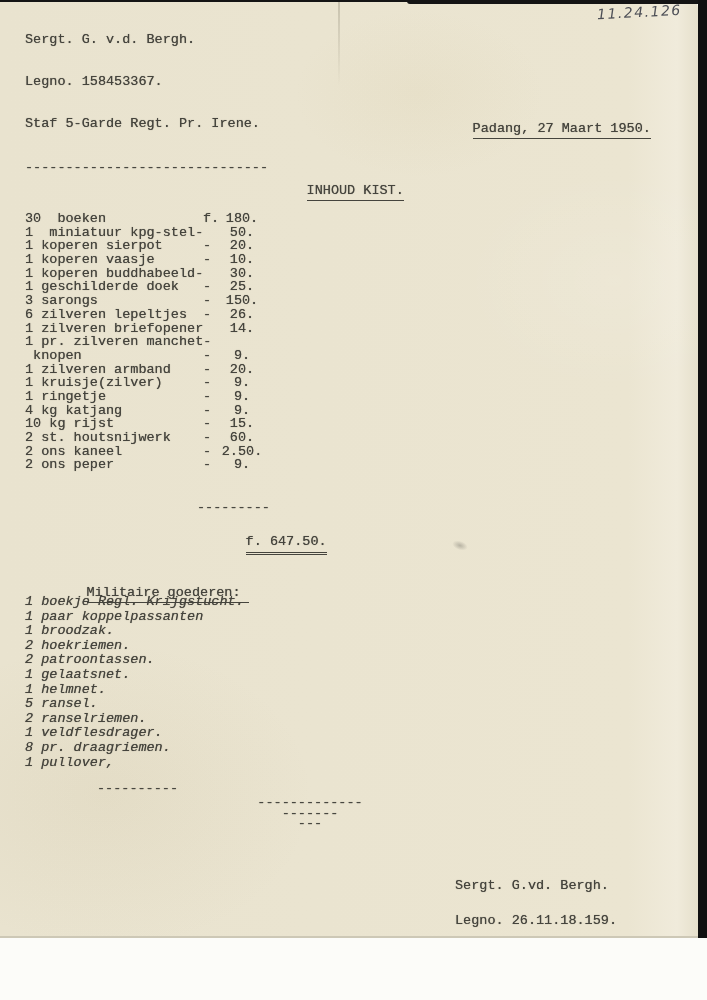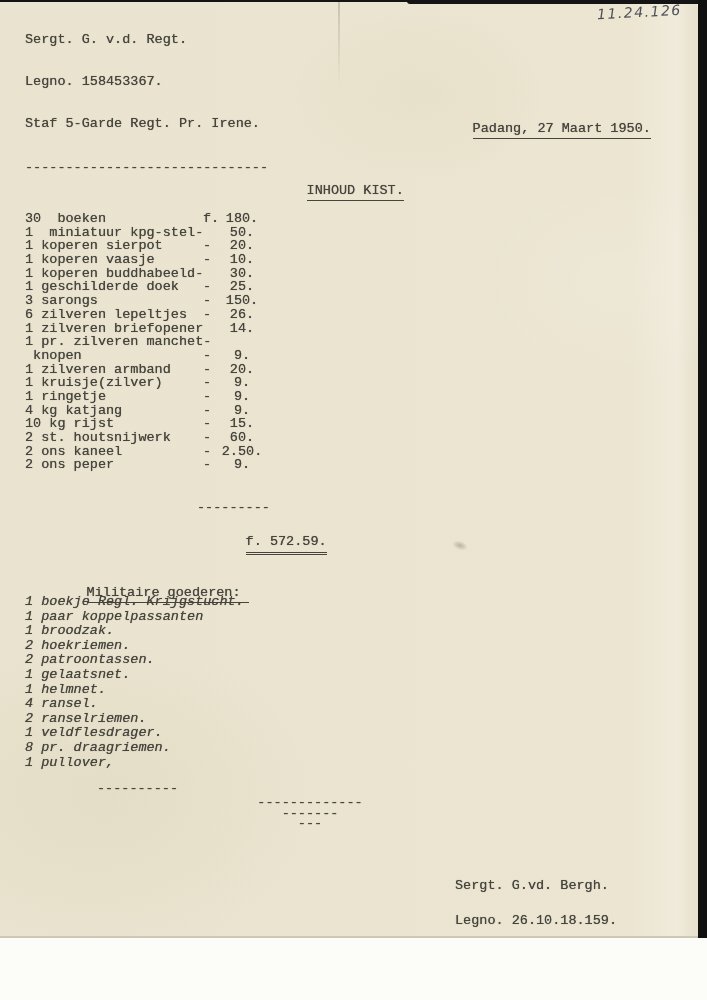--- a/index.html
+++ b/index.html
@@ -72,52 +72,52 @@
 <body>
 
 <div class="scan">
   <div class="paper">
     <div class="crease"></div>
     <div class="smudge"></div>
 
     <div class="handwritten">11.24.126</div>
 
     <div class="header-block typed">
-      <div>Sergt. G. v.d. Regt.</div>
+      <div>Sergt. G. v.d. Bergh.</div>
       <div>Legno. 158453367.</div>
       <div>Staf 5-Garde Regt. Pr. Irene.</div>
       <div class="header-divider">------------------------------</div>
     </div>
 
     <div class="dateline typed">
       <span>Padang, 27 Maart 1950.</span>
     </div>
 
     <div class="doc-title typed">
       <span>INHOUD KIST.</span>
     </div>
 
     <div class="inventory typed" id="inventory-rows"><div class="inv-row"><span class="inv-desc">30  boeken</span><span class="inv-sep">f.</span><span class="inv-val">180.</span></div><div class="inv-row"><span class="inv-desc">1  miniatuur kpg-stel-</span><span class="inv-sep"></span><span class="inv-val">50.</span></div><div class="inv-row"><span class="inv-desc">1 koperen sierpot</span><span class="inv-sep">-</span><span class="inv-val">20.</span></div><div class="inv-row"><span class="inv-desc">1 koperen vaasje</span><span class="inv-sep">-</span><span class="inv-val">10.</span></div><div class="inv-row"><span class="inv-desc">1 koperen buddhabeeld-</span><span class="inv-sep"></span><span class="inv-val">30.</span></div><div class="inv-row"><span class="inv-desc">1 geschilderde doek</span><span class="inv-sep">-</span><span class="inv-val">25.</span></div><div class="inv-row"><span class="inv-desc">3 sarongs</span><span class="inv-sep">-</span><span class="inv-val">150.</span></div><div class="inv-row"><span class="inv-desc">6 zilveren lepeltjes</span><span class="inv-sep">-</span><span class="inv-val">26.</span></div><div class="inv-row"><span class="inv-desc">1 zilveren briefopener</span><span class="inv-sep"></span><span class="inv-val">14.</span></div><div class="inv-row"><span class="inv-desc">1 pr. zilveren manchet-</span><span class="inv-sep"></span><span class="inv-val"></span></div><div class="inv-row"><span class="inv-desc"> knopen</span><span class="inv-sep">-</span><span class="inv-val">9.</span></div><div class="inv-row"><span class="inv-desc">1 zilveren armband</span><span class="inv-sep">-</span><span class="inv-val">20.</span></div><div class="inv-row"><span class="inv-desc">1 kruisje(zilver)</span><span class="inv-sep">-</span><span class="inv-val">9.</span></div><div class="inv-row"><span class="inv-desc">1 ringetje</span><span class="inv-sep">-</span><span class="inv-val">9.</span></div><div class="inv-row"><span class="inv-desc">4 kg katjang</span><span class="inv-sep">-</span><span class="inv-val">9.</span></div><div class="inv-row"><span class="inv-desc">10 kg rijst</span><span class="inv-sep">-</span><span class="inv-val">15.</span></div><div class="inv-row"><span class="inv-desc">2 st. houtsnijwerk</span><span class="inv-sep">-</span><span class="inv-val">60.</span></div><div class="inv-row"><span class="inv-desc">2 ons kaneel</span><span class="inv-sep">-</span><span class="inv-val">2.50.</span></div><div class="inv-row"><span class="inv-desc">2 ons peper</span><span class="inv-sep">-</span><span class="inv-val">9.</span></div></div>
 
     <div class="total-divider typed">---------</div>
     <div class="total-line typed">
-      <span>f. 572.59.</span>
+      <span>f. 647.50.</span>
     </div>
 
     <div class="mil-heading typed">
       <span>Militaire goederen:</span>
     </div>
-    <div class="mil-list typed" id="military-items"><div>1 boekje Regl. Krijgstucht.</div><div>1 paar koppelpassanten</div><div>1 broodzak.</div><div>2 hoekriemen.</div><div>2 patroontassen.</div><div>1 gelaatsnet.</div><div>1 helmnet.</div><div>4 ransel.</div><div>2 ranselriemen.</div><div>1 veldflesdrager.</div><div>8 pr. draagriemen.</div><div>1 pullover,</div></div>
+    <div class="mil-list typed" id="military-items"><div>1 boekje Regl. Krijgstucht.</div><div>1 paar koppelpassanten</div><div>1 broodzak.</div><div>2 hoekriemen.</div><div>2 patroontassen.</div><div>1 gelaatsnet.</div><div>1 helmnet.</div><div>5 ransel.</div><div>2 ranselriemen.</div><div>1 veldflesdrager.</div><div>8 pr. draagriemen.</div><div>1 pullover,</div></div>
     <div class="mil-divider typed">----------</div>
 
     <div class="end-marks typed" id="end-marks"><div>-------------</div><div>-------</div><div>---</div></div>
 
     <div class="signature typed">
       <div class="indented">Sergt. G.vd. Bergh.</div>
-      <div class="indented">Legno. 26.10.18.159.</div>
+      <div class="indented">Legno. 26.11.18.159.</div>
       <div class="indented">Mauritsstraat no. 5.</div>
       <div>Haarlem.</div>
     </div>
   </div>
 
   <div class="top-strip"></div>
   <div class="top-strip-right"></div>
   <div class="right-strip"></div>
   <div class="bottom-area"></div>
 </div>

